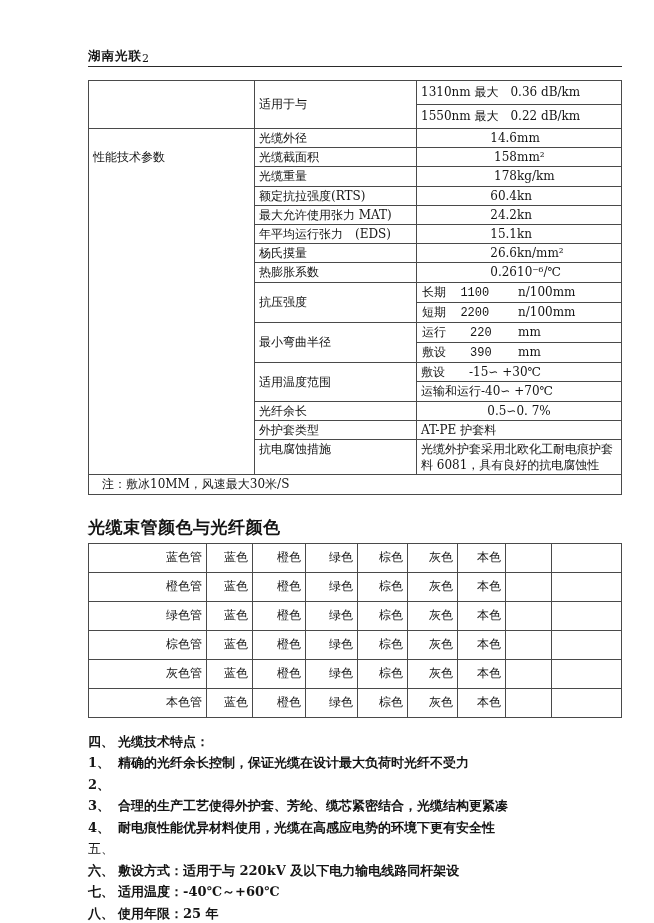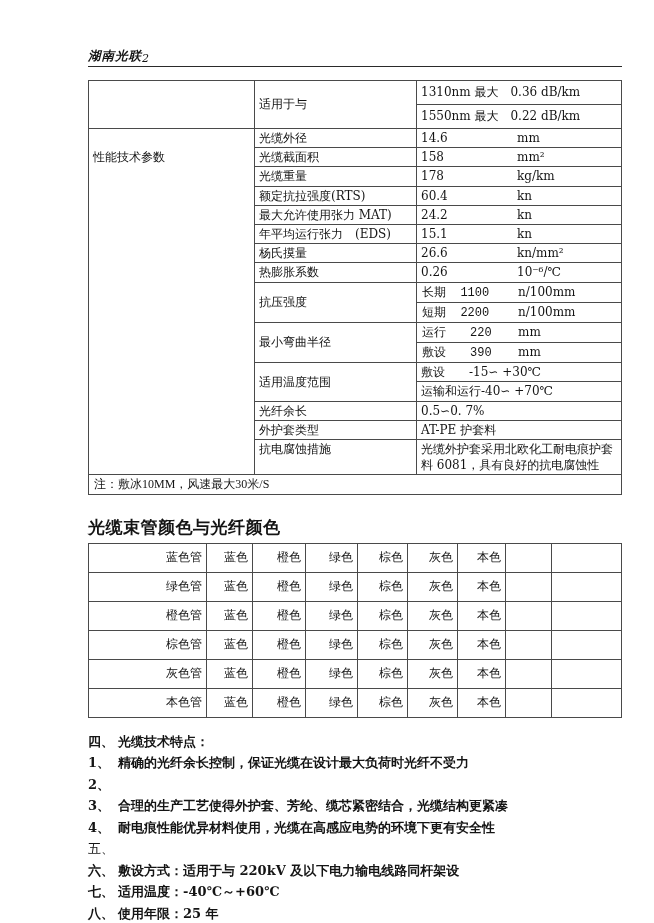--- a/index.html
+++ b/index.html
@@ -6,40 +6,40 @@
   body{
     width:654px;height:923px;background:#ffffff;color:#141414;
     font-family:"DejaVu Serif","Liberation Serif",serif;
     position:relative;overflow:hidden;
   }
   .page{padding:48px 32px 0 88px;}
 
   
   .hdr{
     display:flex;justify-content:flex-start;align-items:flex-end;
-    border-bottom:1.5px solid #2a2a2a;padding-bottom:1px;font-style:italic;
+    border-bottom:1.5px solid #2a2a2a;padding-bottom:1px;
   }
   .hdr .co{font-size:12.5px;font-weight:bold;letter-spacing:1px;}
   .hdr .pg{font-size:11px;}
 
   
   table{border-collapse:collapse;width:534px;table-layout:fixed;}
   td{
     border:1px solid #4a4a4a;font-size:12px;padding:1px 4px;
     vertical-align:middle;white-space:pre-wrap;line-height:1.35;
   }
   .spec{margin-top:13px;}
   .spec tr{height:18px;}
   .spec tr.tall{height:24px;}
   .spec td.grp{vertical-align:top;padding-top:20px;}
-  .v{display:inline-block;width:96px;text-align:left;}
+  .v{display:inline-block;width:96px;text-align:right;}
   .s{display:inline-block;width:96px;padding-left:1px;font-family:Liberation Mono, monospace;}
-  .ctr{}
+  .ctr{text-align:center;}
   .corr td{vertical-align:top;}
-  .note-row td{padding-left:5px;font-family:Liberation Serif, serif;}
+  .note-row td{padding-left:13px;}
 
   
   .sec-title{margin-top:21px;font-size:17px;font-weight:bold;letter-spacing:0.5px;}
   .colors{margin-top:4px;}
   .colors tr{height:29px;}
   .colors td{padding-left:6px;text-align:right;}
 
   
   .features{margin-top:13px;font-size:13px;}
   .fline{display:flex;line-height:21.5px;}
@@ -169,32 +169,32 @@
       <td>蓝色</td>
       <td>橙色</td>
       <td>绿色</td>
       <td>棕色</td>
       <td>灰色</td>
       <td>本色</td>
       <td></td>
       <td></td>
     </tr>
     <tr>
+      <td>橙色管</td>
+      <td>蓝色</td>
+      <td>橙色</td>
+      <td>绿色</td>
+      <td>棕色</td>
+      <td>灰色</td>
+      <td>本色</td>
+      <td></td>
+      <td></td>
+    </tr>
+    <tr>
       <td>绿色管</td>
-      <td>蓝色</td>
-      <td>橙色</td>
-      <td>绿色</td>
-      <td>棕色</td>
-      <td>灰色</td>
-      <td>本色</td>
-      <td></td>
-      <td></td>
-    </tr>
-    <tr>
-      <td>橙色管</td>
       <td>蓝色</td>
       <td>橙色</td>
       <td>绿色</td>
       <td>棕色</td>
       <td>灰色</td>
       <td>本色</td>
       <td></td>
       <td></td>
     </tr>
     <tr>

